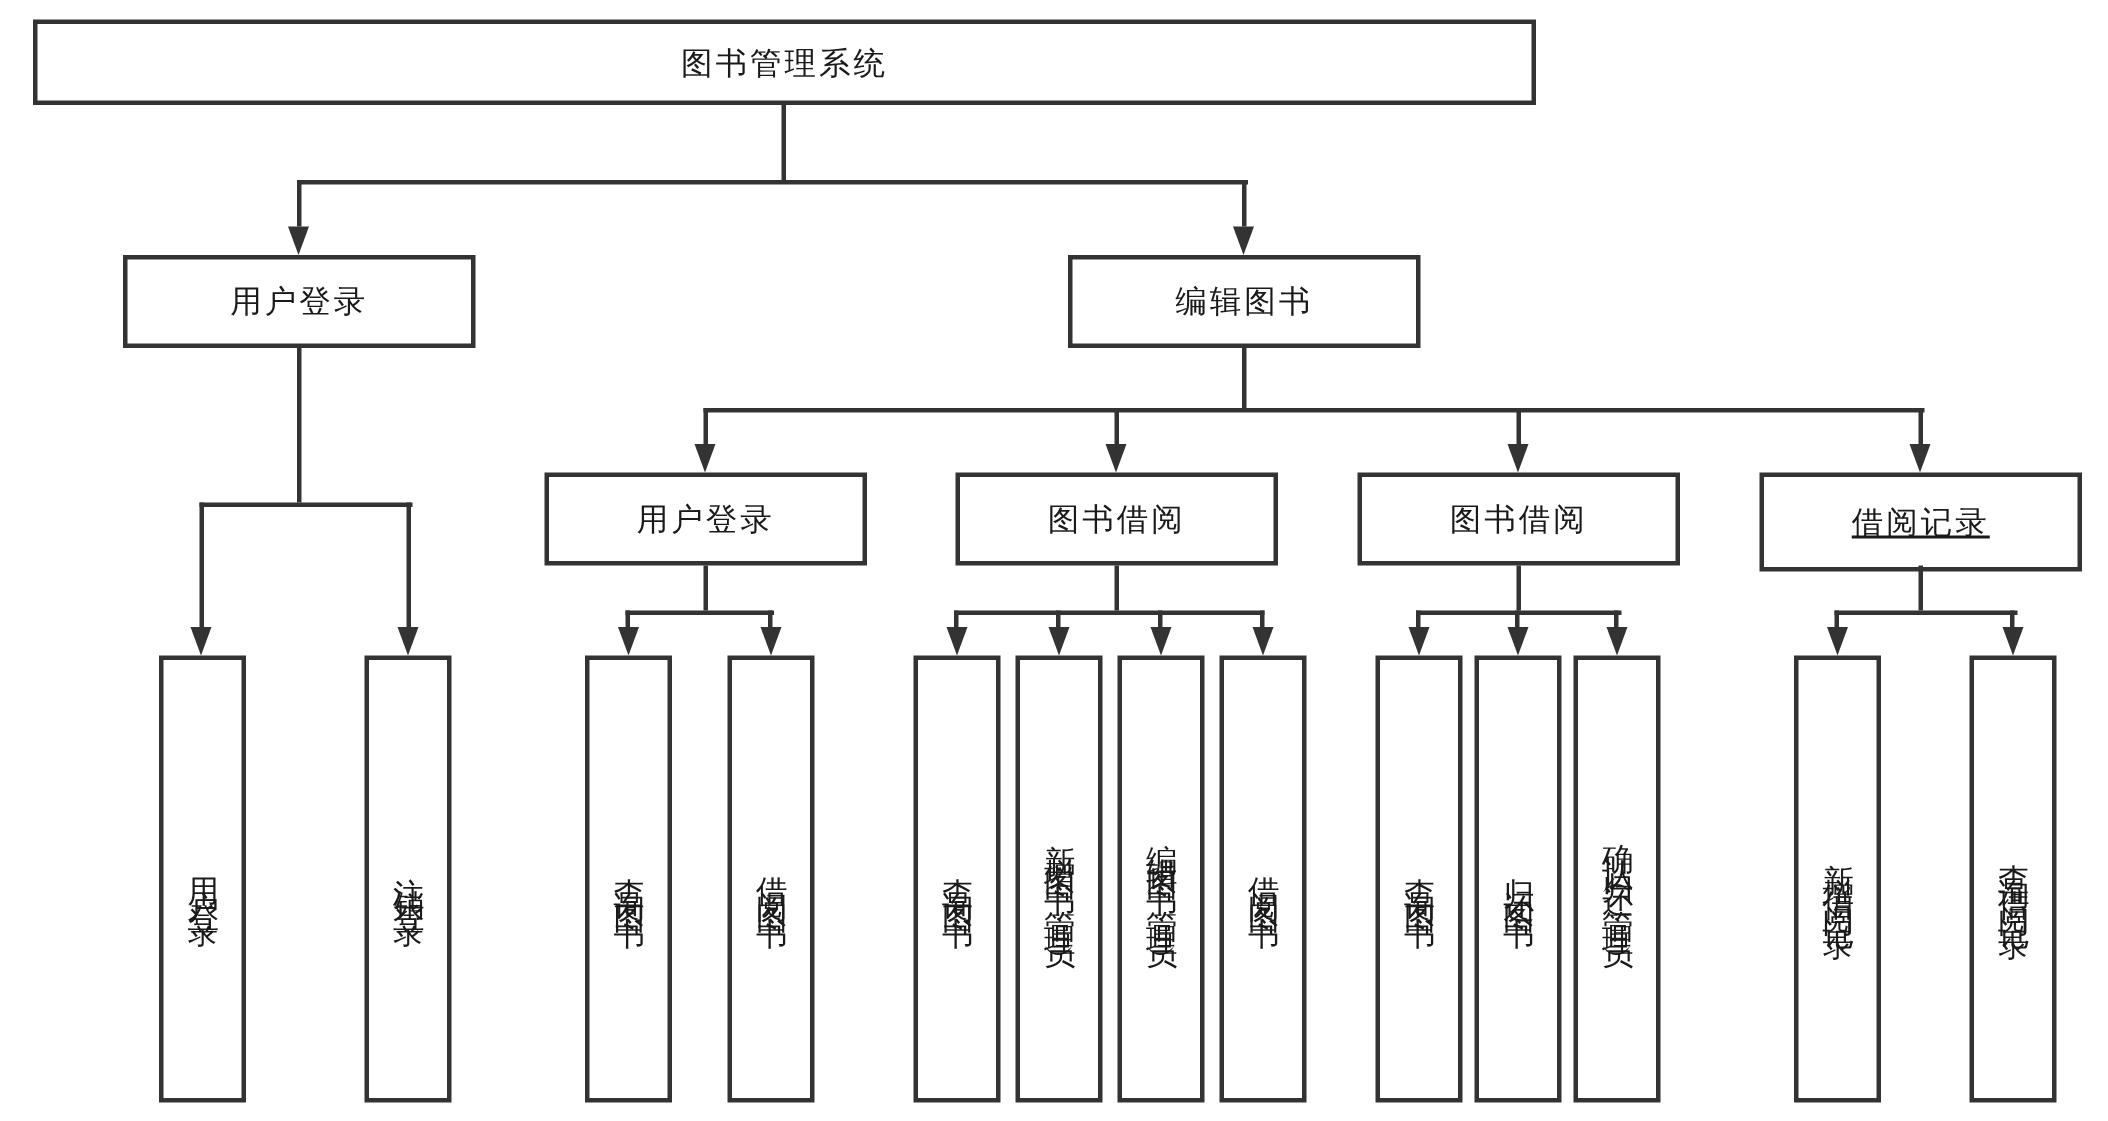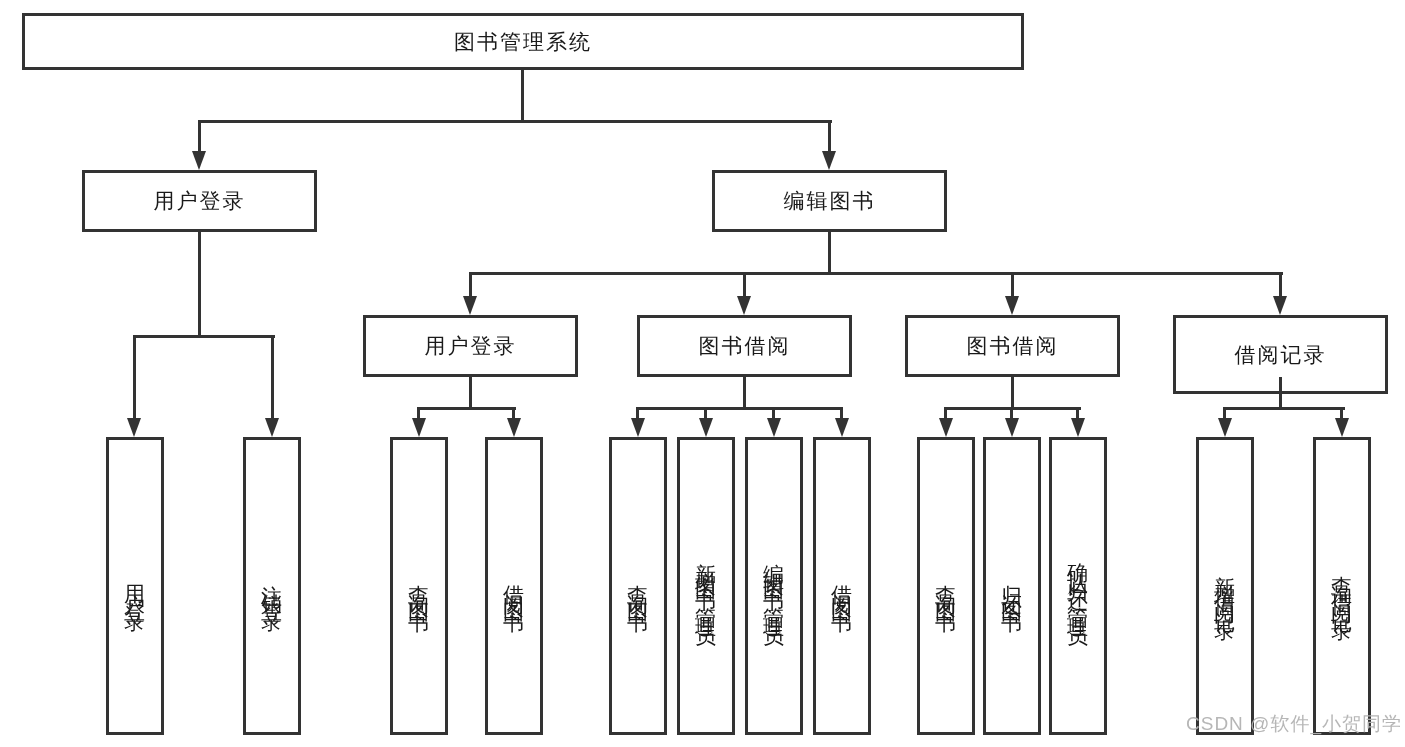--- a/index.html
+++ b/index.html
@@ -60,21 +60,21 @@
   <div class="hbox" style="left:82px;top:170px;width:235px;height:62px;">用户登录</div>
 
   <div class="hbox" style="left:712px;top:170px;width:235px;height:62px;">编辑图书</div>
 
   <div class="hbox" style="left:363px;top:315px;width:215px;height:62px;">用户登录</div>
 
   <div class="hbox" style="left:637px;top:315px;width:215px;height:62px;">图书借阅</div>
 
   <div class="hbox" style="left:905px;top:315px;width:215px;height:62px;">图书借阅</div>
 
-  <div class="hbox" style="left:1173px;top:315px;width:215px;height:79px;">借阅记录</div>
+  <div class="hbox" style="left:1173px;top:315px;width:215px;height:66px;text-decoration:underline;">借阅记录</div>
 
   <div class="vbox" style="left:106px;top:437px;width:58px;height:298px;">用户登录</div>
 
   <div class="vbox" style="left:243px;top:437px;width:58px;height:298px;">注销登录</div>
 
   <div class="vbox" style="left:390px;top:437px;width:58px;height:298px;">查询图书</div>
 
   <div class="vbox" style="left:485px;top:437px;width:58px;height:298px;">借阅图书</div>
 
   <div class="vbox" style="left:609px;top:437px;width:58px;height:298px;">查询图书</div>
@@ -147,15 +147,14 @@
   <div class="line" style="left:1076px;top:407px;width:3px;height:11px;"></div>
   <div class="arw" style="left:1071px;top:418px;"></div>
 
   <div class="line" style="left:1279px;top:377px;width:3px;height:30px;"></div>
   <div class="line" style="left:1223px;top:407px;width:122px;height:3px;"></div>
   <div class="line" style="left:1223px;top:407px;width:3px;height:11px;"></div>
   <div class="arw" style="left:1218px;top:418px;"></div>
   <div class="line" style="left:1340px;top:407px;width:3px;height:11px;"></div>
   <div class="arw" style="left:1335px;top:418px;"></div>
 
-  <div class="watermark">CSDN @软件_小贺同学</div>
 
 </div>
 
 </body></html>

